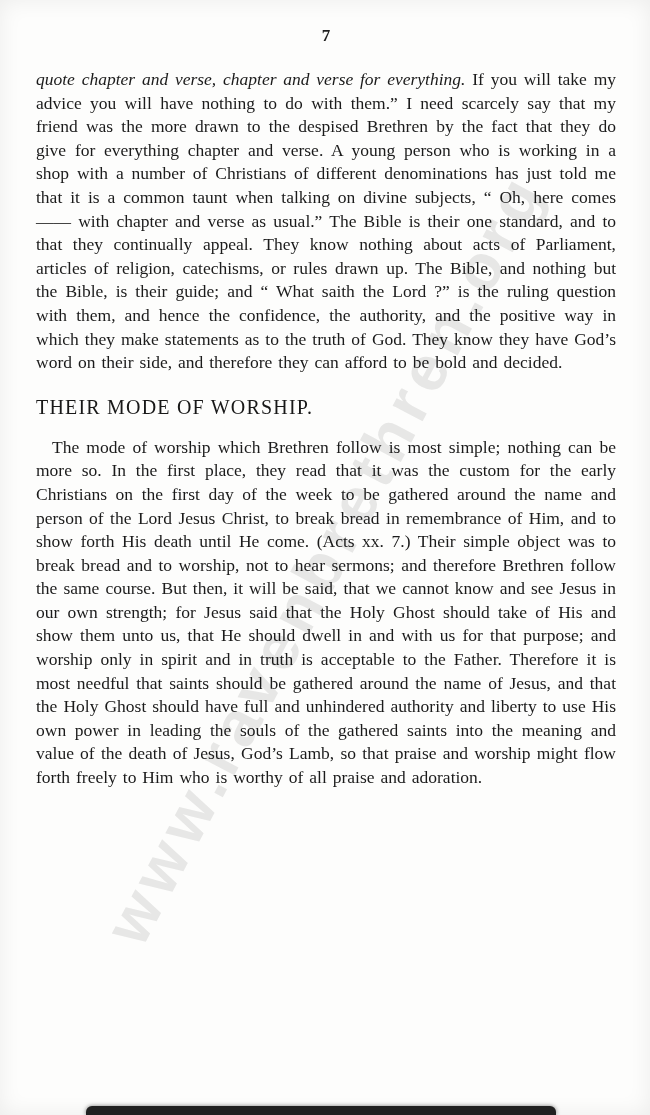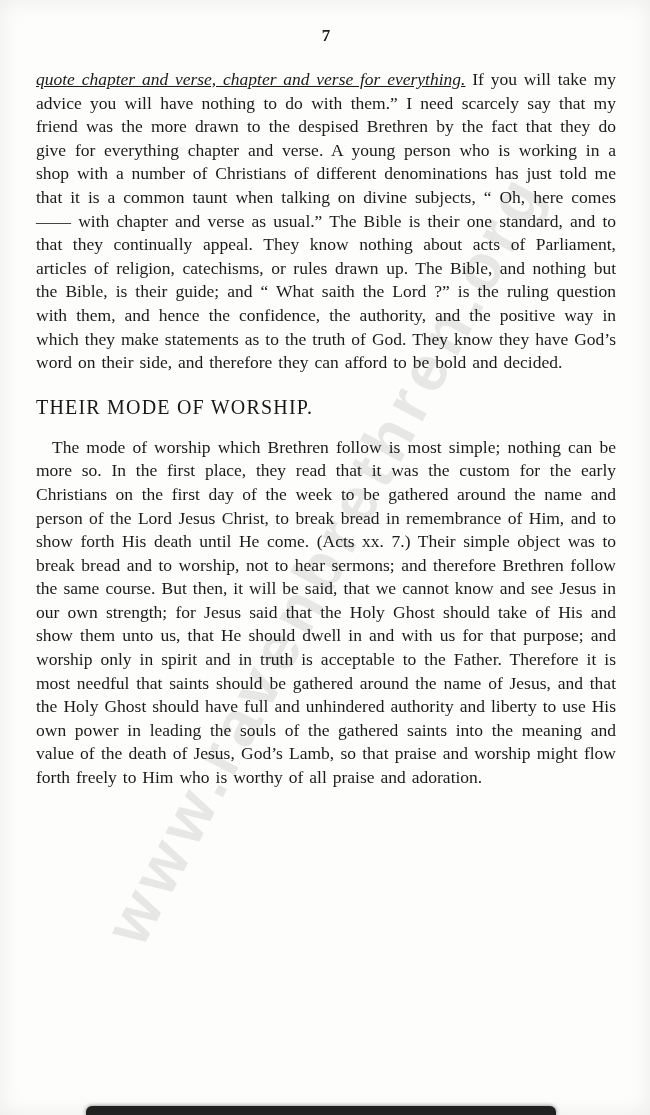--- a/index.html
+++ b/index.html
@@ -42,21 +42,21 @@
     color: #1e1e1e;
     margin-bottom: 22px;
   }
   .para {
     font-size: 17.5px;
     line-height: 23.6px;
     text-align: justify;
     color: #1b1b1b;
     word-spacing: 1.6px;
   }
-  .para .italic-lead { font-style: italic; text-decoration: underline; }
+  .para .italic-lead { font-style: italic; }
   .para.indented { text-indent: 16px; }
   .heading {
     font-size: 20px;
     font-weight: normal;
     letter-spacing: 1.2px;
     color: #181818;
     margin: 21px 0 17px 0;
     font-family: "Liberation Serif", "DejaVu Serif", serif;
   }
   .scan-edge-bottom {

